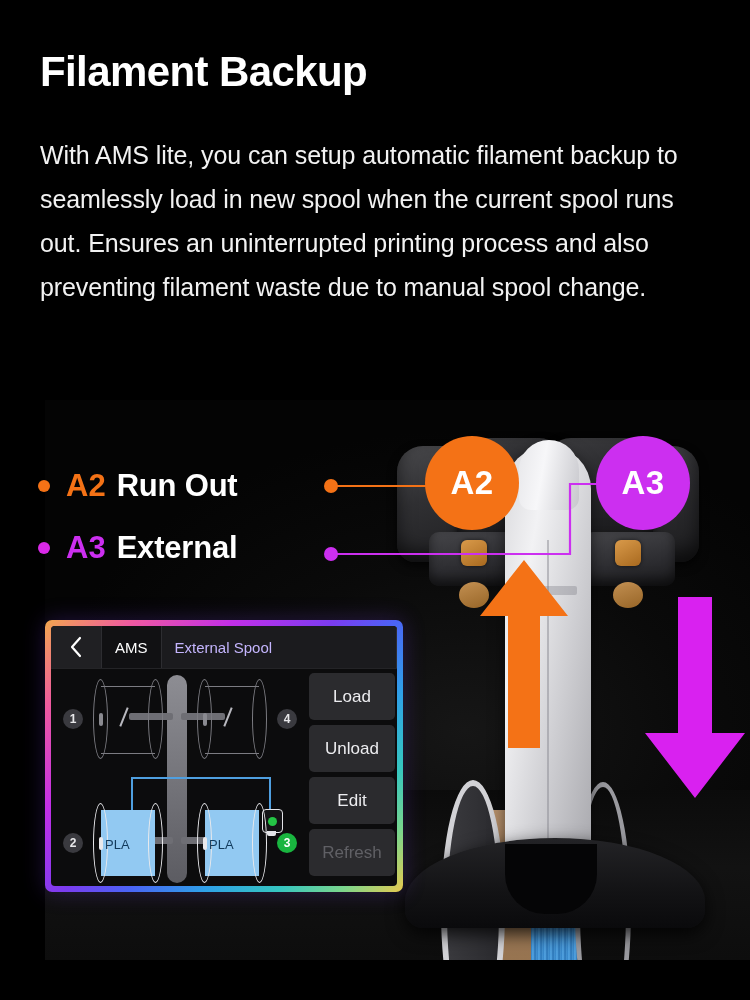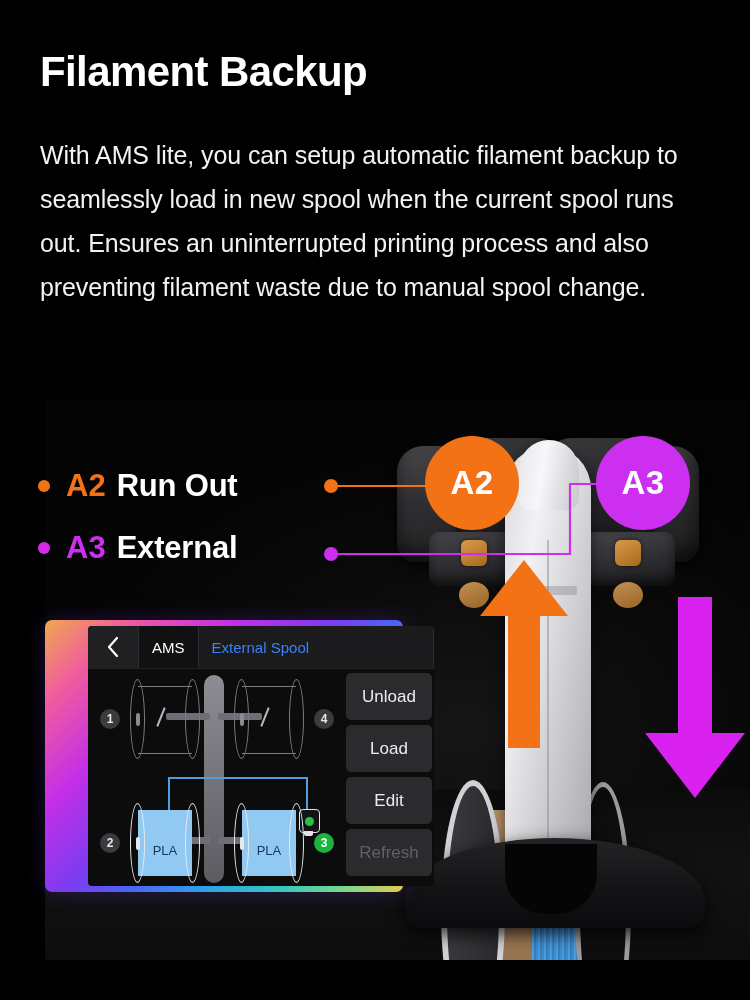--- a/index.html
+++ b/index.html
@@ -320,21 +320,20 @@
         #e8c94f 100%);
     box-shadow: 0 0 22px rgba(120,60,240,.25);
   }
   .ams-panel-inner {
     width: 100%;
     height: 100%;
     background: #0c0c0d;
     border-radius: 4px;
     overflow: hidden;
     position: relative;
-    margin-left: 37px;
   }
 
   .ams-tabbar {
     display: flex;
     height: 42px;
     border-bottom: 1px solid #242427;
   }
   .ams-back {
     width: 50px;
     display: flex;
@@ -348,21 +347,21 @@
     align-items: center;
     padding: 0 13px;
     font-size: 15px;
     border-right: 1px solid #2d2d31;
   }
   .ams-tab.active {
     color: #ffffff;
     background: #111113;
   }
   .ams-tab.inactive {
-    color: #3b82f6;
+    color: #c4b5fd;
     background: #1b1b1e;
     flex: 1;
   }
 
   .ams-body {
     position: relative;
     height: 224px;
   }
   .slots-area {
     position: absolute;
@@ -456,25 +455,25 @@
     left: 30px;
     top: 28px;
     width: 2px;
     height: 20px;
     background: #b9b9bf;
     transform: rotate(22deg);
   }
   .ms-mat {
     position: absolute;
     left: 12px;
-    top: 40px;
+    top: 34px;
     width: 46px;
     font-size: 13px;
     color: #123a5c;
-    text-align: center;
+    text-align: left;
     font-weight: normal;
   }
   .center-post {
     position: absolute;
     left: 116px;
     top: 6px;
     width: 20px;
     height: 208px;
     border-radius: 10px;
     background: linear-gradient(180deg,#8d8d93,#5c5c62);
@@ -662,21 +661,21 @@
         <div class="mini-spool" style="left:146px; top:134px;">
           <div class="ms-barrel filled"></div>
           <div class="ms-flange l"></div>
           <div class="ms-flange r"></div>
           <div class="ms-hub"></div>
           <div class="ms-mat">PLA</div>
         </div>
       </div>
 
       <div class="btn-col">
+        <div class="ams-btn">Load</div>
         <div class="ams-btn">Unload</div>
-        <div class="ams-btn">Load</div>
         <div class="ams-btn">Edit</div>
         <div class="ams-btn disabled">Refresh</div>
       </div>
 
     </div>
   </div>
 </div>
 
 </body></html>

